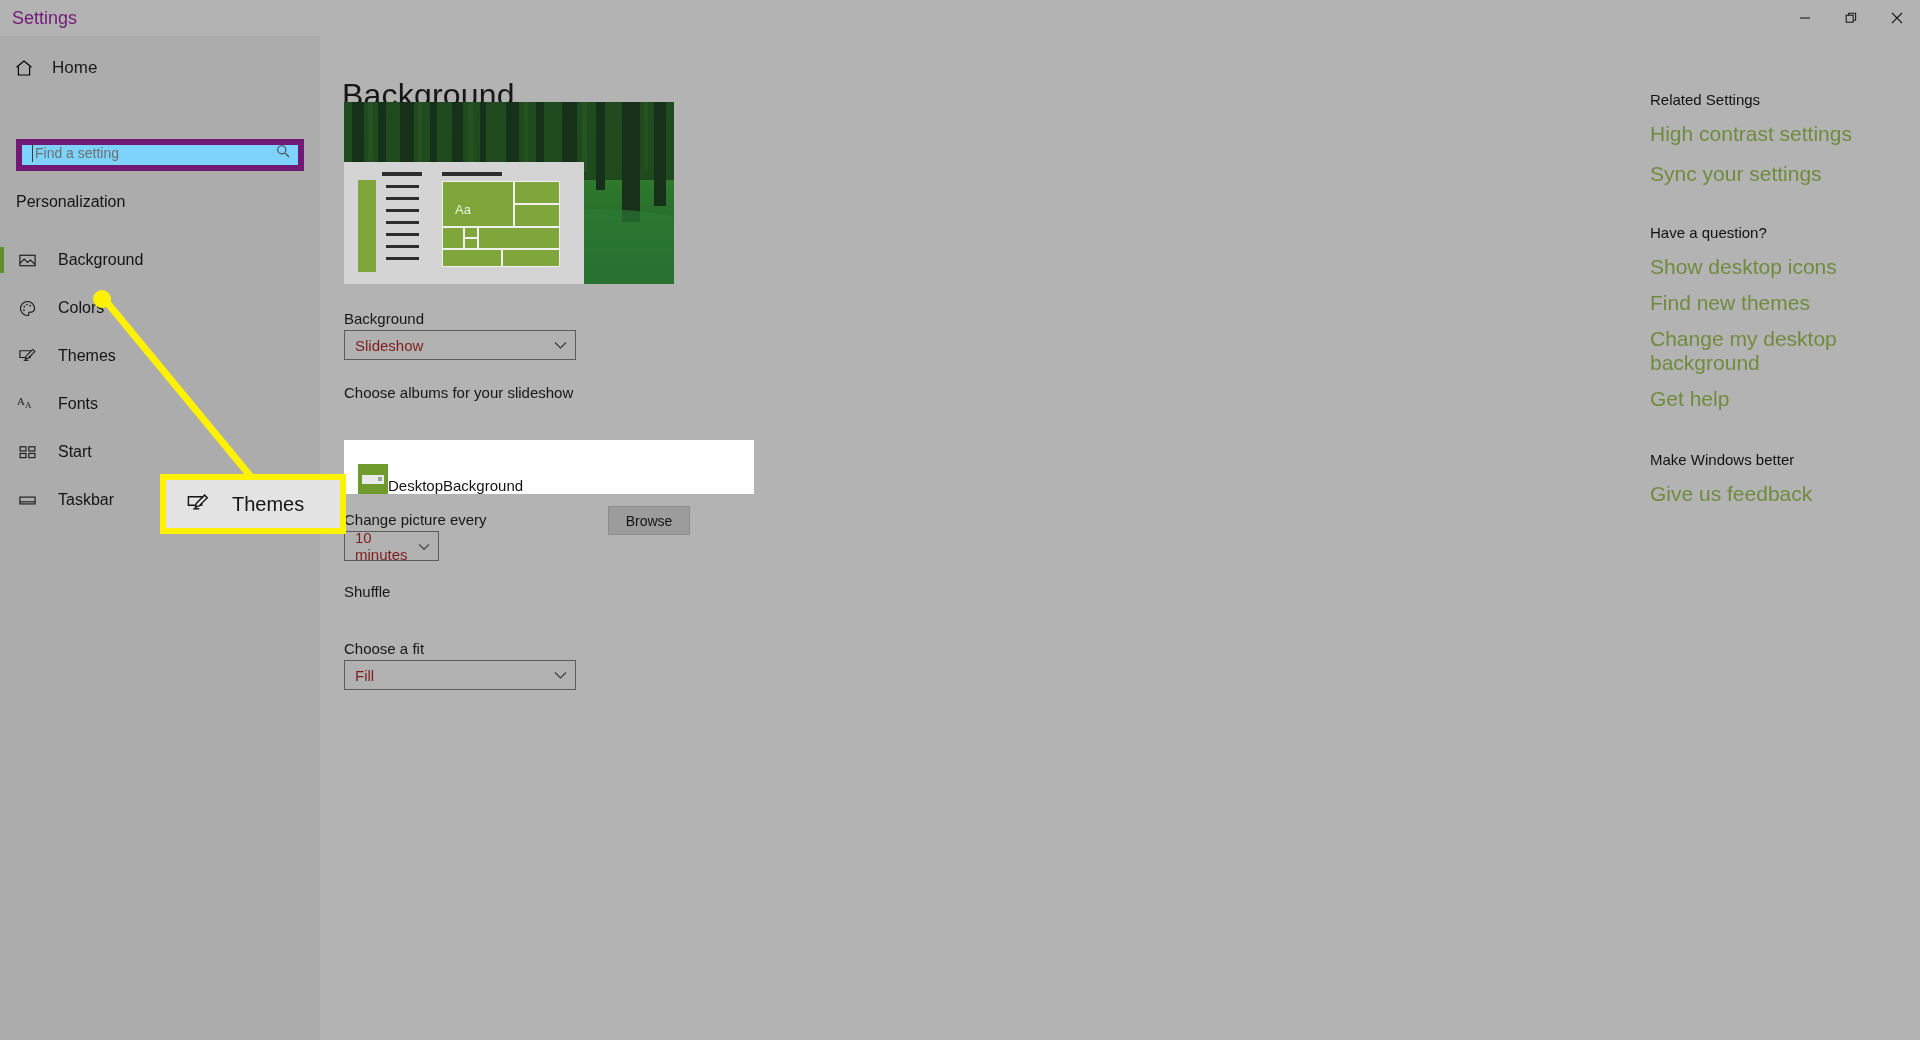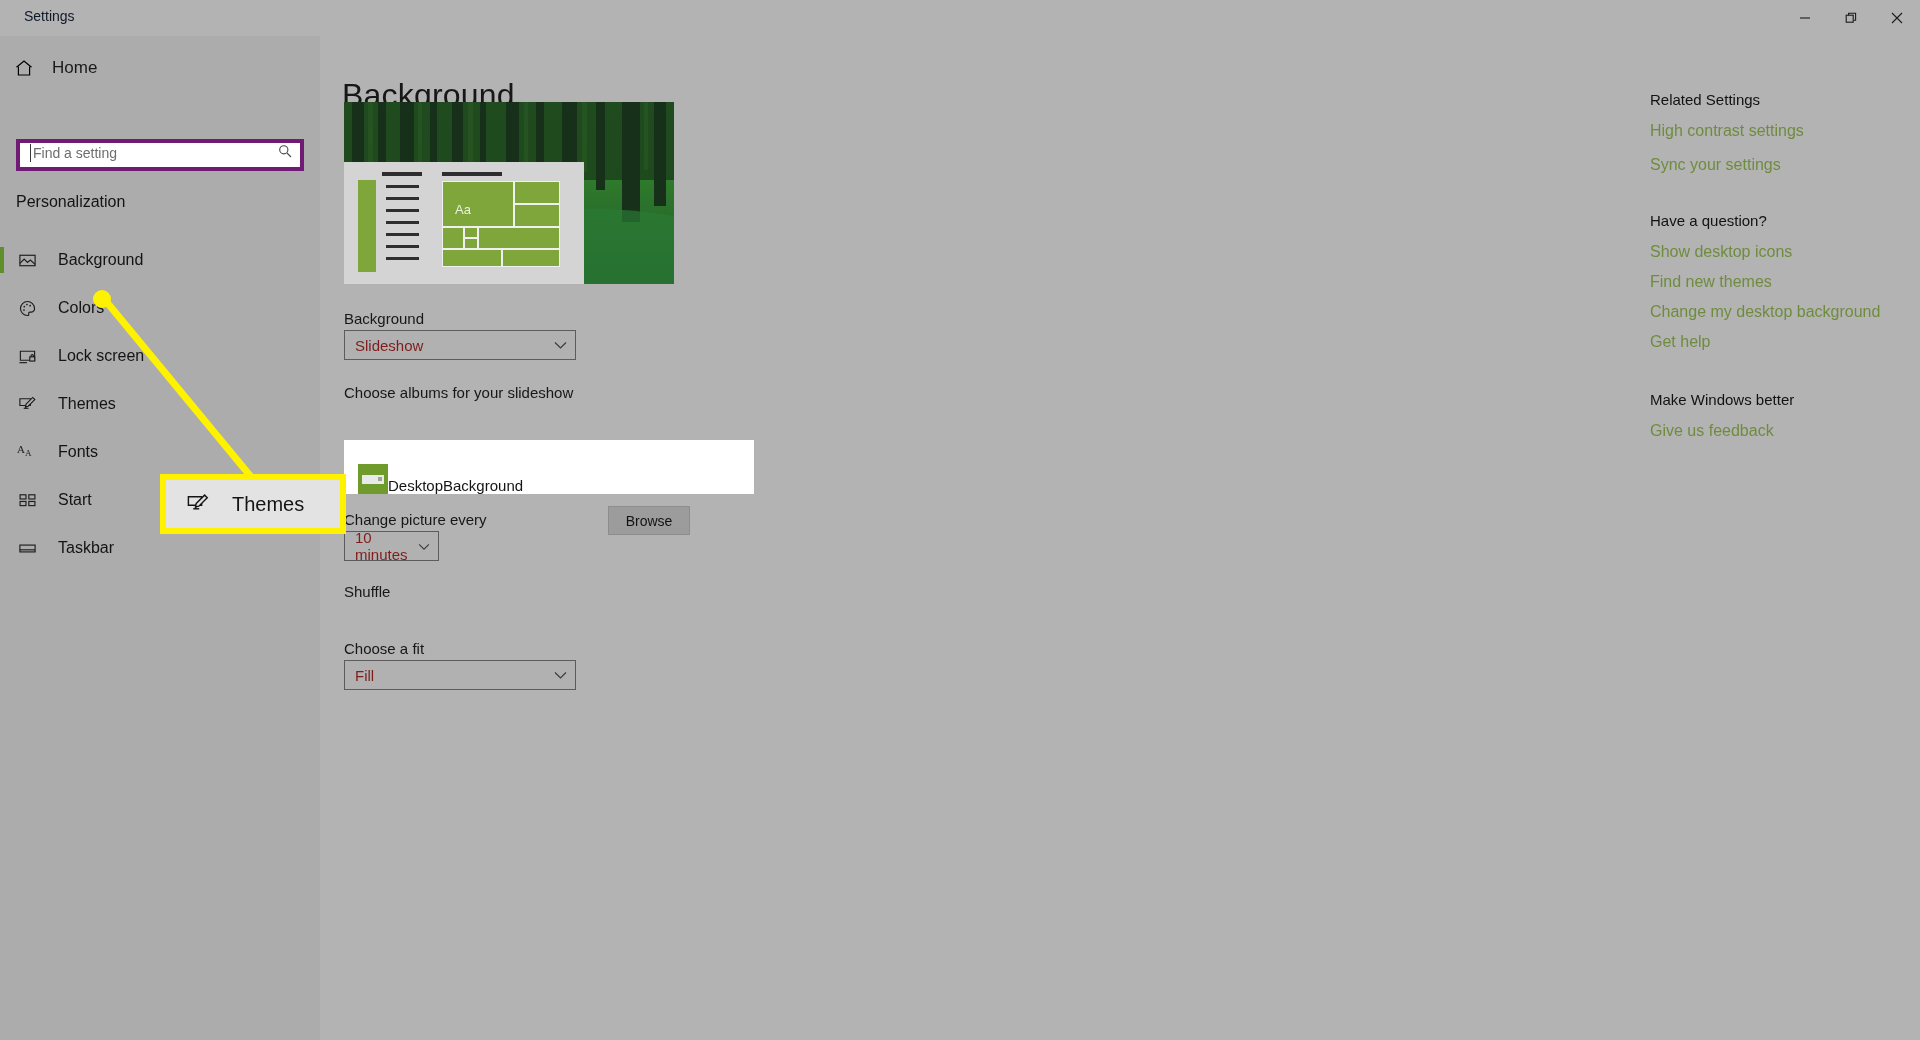--- a/index.html
+++ b/index.html
@@ -10,22 +10,22 @@
     font-family: "Liberation Sans", sans-serif;
   }
   body { background: #b3b3b3; position: relative; }
 
   
   #titlebar {
     position: absolute; top: 0; left: 0; width: 1920px; height: 36px;
     background: #b3b3b3;
   }
   #titlebar .title {
-    position: absolute; left: 24px; top: 8px;
-    font-size: 14px; color: #0f172a;
+    position: absolute; left: 12px; top: 8px;
+    font-size: 18px; color: #701a75;
   }
   .wincontrols {
     position: absolute; right: 0; top: 0; height: 36px;
     display: flex;
   }
   .wbtn {
     width: 46px; height: 36px;
     display: flex; align-items: center; justify-content: center;
     color: #1c1c1c;
   }
@@ -40,22 +40,22 @@
   .home-row {
     position: absolute; left: 14px; top: 22px;
     display: flex; gap: 18px;
     height: 34px;
   }
   .home-row .lbl { font-size: 17px; color: #1a1a1a; }
 
   .searchbox {
     position: absolute; left: 16px; top: 103px;
     width: 288px; height: 32px;
-    background: #ffffff;
-    border: 4px solid #701a75;
+    background: #7dd3fc;
+    border: 6px solid #701a75;
     display: flex; align-items: center;
     padding: 0 8px 5px 10px;
   }
   .searchbox .ph {
     flex: 1; font-size: 14px; color: #6e6e6e;
     border-left: 1px solid #3a3a3a; padding-left: 2px;
     line-height: 18px;
   }
   .searchbox .mag { color: #4a4a4a; }
 
@@ -180,21 +180,21 @@
   }
   .toggle-row .state { font-size: 15px; color: #171717; }
 
   
   #rail { position: absolute; left: 1650px; top: 36px; width: 270px; }
   .rail-h {
     font-size: 15px; color: #121212; font-weight: normal;
     margin: 0 0 14px 0;
   }
   .rail-link {
-    display: block; font-size: 16px; color: #6f8c3e;
+    display: block; font-size: 21px; color: #6f8c3e;
     margin-bottom: 16px; text-decoration: none;
   }
   .rail-group { margin-bottom: 32px; }
 
   
   #annot { position: absolute; left: 0; top: 0; width: 1920px; height: 1040px; pointer-events: none; }
   .callout {
     position: absolute; left: 160px; top: 474px;
     width: 186px; height: 60px;
     background: #fff200;
@@ -276,31 +276,20 @@
           <path d="M10 2.6a7.4 7.4 0 100 14.8c1.2 0 1.7-.8 1.3-1.6-.5-1 .2-2 1.3-2h1.6A3.4 3.4 0 0017.4 10 7.4 7.4 0 0010 2.6z"></path>
           <circle cx="6.6" cy="8" r=".9" fill="currentColor" stroke="none"></circle>
           <circle cx="9.4" cy="5.8" r=".9" fill="currentColor" stroke="none"></circle>
           <circle cx="12.8" cy="7" r=".9" fill="currentColor" stroke="none"></circle>
           <circle cx="6.3" cy="11.6" r=".9" fill="currentColor" stroke="none"></circle>
         </svg>
       </span>
       <span class="lbl">Colors</span>
     </div>
 
-    <div class="navitem">
-      <span class="ico">
-        <svg width="19" height="19" viewBox="0 0 20 20" fill="none" stroke="currentColor" stroke-width="1.2">
-          <path d="M2.5 4.5h15v9.5h-15z"></path>
-            <path d="M1.5 16.5h8"></path>
-          <rect x="12.4" y="10.4" width="5.2" height="4.4" fill="#acacac"></rect>
-          <path d="M13.8 10.4V9.2a1.2 1.2 0 012.4 0v1.2"></path>
-        </svg>
-      </span>
-      <span class="lbl">Lock screen</span>
-    </div>
 
     <div class="navitem">
       <span class="ico">
         <svg width="19" height="19" viewBox="0 0 20 20" fill="none" stroke="currentColor" stroke-width="1.2">
           <path d="M2 4h11v7H2z"></path>
             <path d="M6 14h5"></path>
             <path d="M8.2 11v3"></path>
           <path d="M8.5 9.6l7-7 2.2 2.2-7 7-2.8.6z" fill="#acacac"></path>
         </svg>
       </span>

